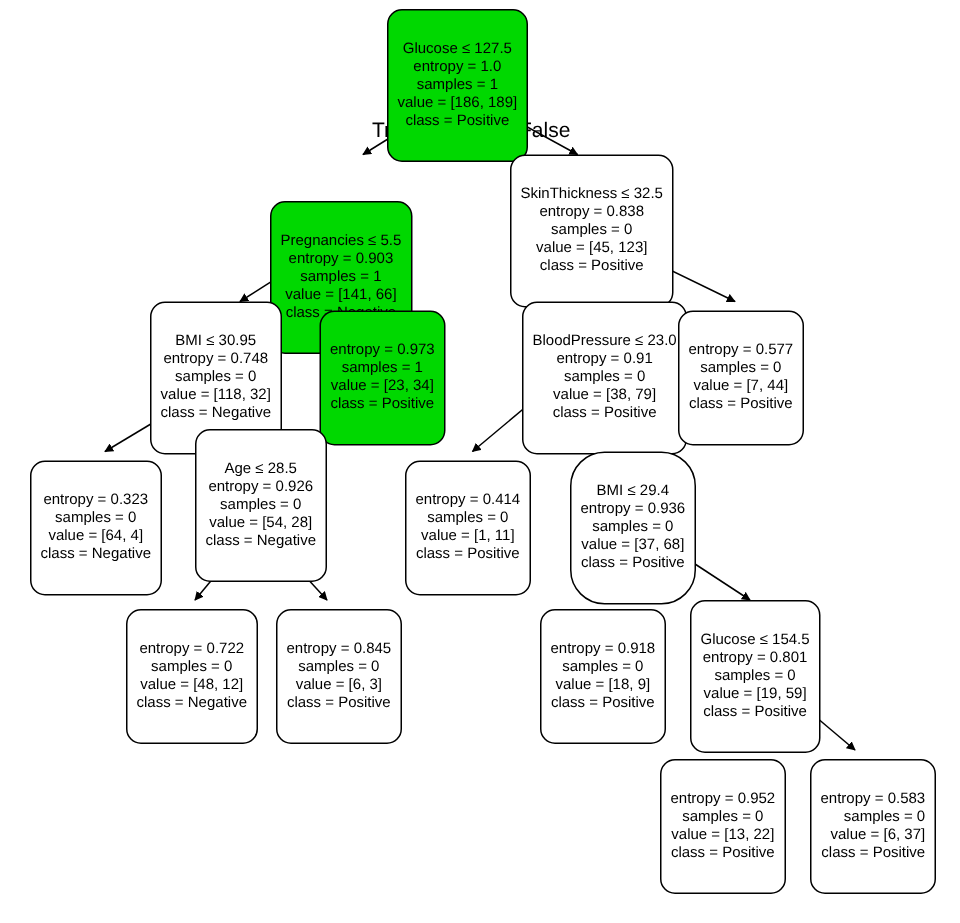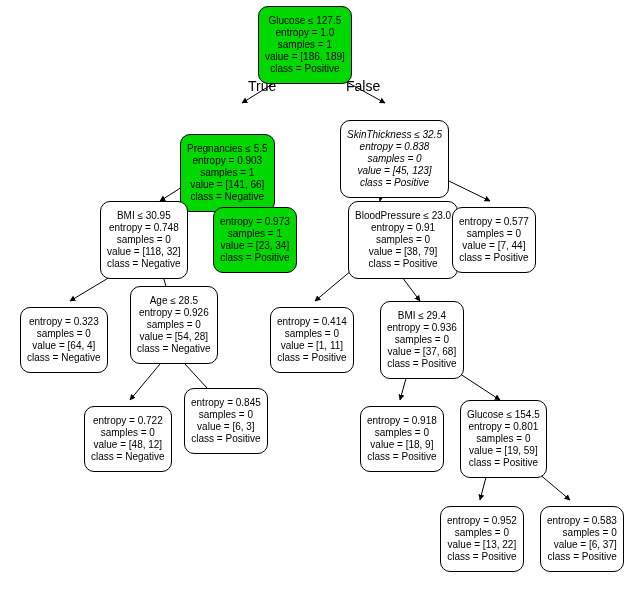--- a/index.html
+++ b/index.html
@@ -10,21 +10,21 @@
     background: #ffffff;
     width: 640px;
     height: 615px;
     position: relative;
     overflow: hidden;
   }
   .node {
     position: absolute;
     border: 1px solid #000;
     border-radius: 10px;
-    padding: 8px 6px;
+    padding: 20px 6px;
     text-align: center;
     line-height: 1.2;
     background: #ffffff;
     box-sizing: border-box;
   }
   .node.hl { background: #00d800; }
   .node div { white-space: nowrap; }
   svg.edges {
     position: absolute;
     left: 0; top: 0;
@@ -83,21 +83,21 @@
   <div>class = Positive</div>
 </div>
 
 <div class="node hl" style="left:180px; top:103px;margin-top:31px;">
   <div>Pregnancies ≤ 5.5</div>
   <div>entropy = 0.903</div>
   <div>samples = 1</div>
   <div>value = [141, 66]</div>
   <div>class = Negative</div>
 </div>
-<div class="node" style="left:340px; top:120px;font-style:italic;">
+<div class="node" style="left:340px; top:103px;">
   <div>SkinThickness ≤ 32.5</div>
   <div>entropy = 0.838</div>
   <div>samples = 0</div>
   <div>value = [45, 123]</div>
   <div>class = Positive</div>
 </div>
 
 <div class="node" style="left:100px; top:201px;">
   <div>BMI ≤ 30.95</div>
   <div>entropy = 0.748</div>
@@ -137,35 +137,35 @@
   <div>samples = 0</div>
   <div>value = [54, 28]</div>
   <div>class = Negative</div>
 </div>
 <div class="node" style="left:270px; top:307px;">
   <div>entropy = 0.414</div>
   <div>samples = 0</div>
   <div>value = [1, 11]</div>
   <div>class = Positive</div>
 </div>
-<div class="node" style="left:380px; top:301px;">
+<div class="node" style="left:380px; top:301px;border-radius:23px;">
   <div>BMI ≤ 29.4</div>
   <div>entropy = 0.936</div>
   <div>samples = 0</div>
   <div>value = [37, 68]</div>
   <div>class = Positive</div>
 </div>
 
 <div class="node" style="left:84px; top:406px;">
   <div>entropy = 0.722</div>
   <div>samples = 0</div>
   <div>value = [48, 12]</div>
   <div>class = Negative</div>
 </div>
-<div class="node" style="left:184px; top:388px;">
+<div class="node" style="left:184px; top:406px;">
   <div>entropy = 0.845</div>
   <div>samples = 0</div>
   <div>value = [6, 3]</div>
   <div>class = Positive</div>
 </div>
 <div class="node" style="left:360px; top:406px;">
   <div>entropy = 0.918</div>
   <div>samples = 0</div>
   <div>value = [18, 9]</div>
   <div>class = Positive</div>

